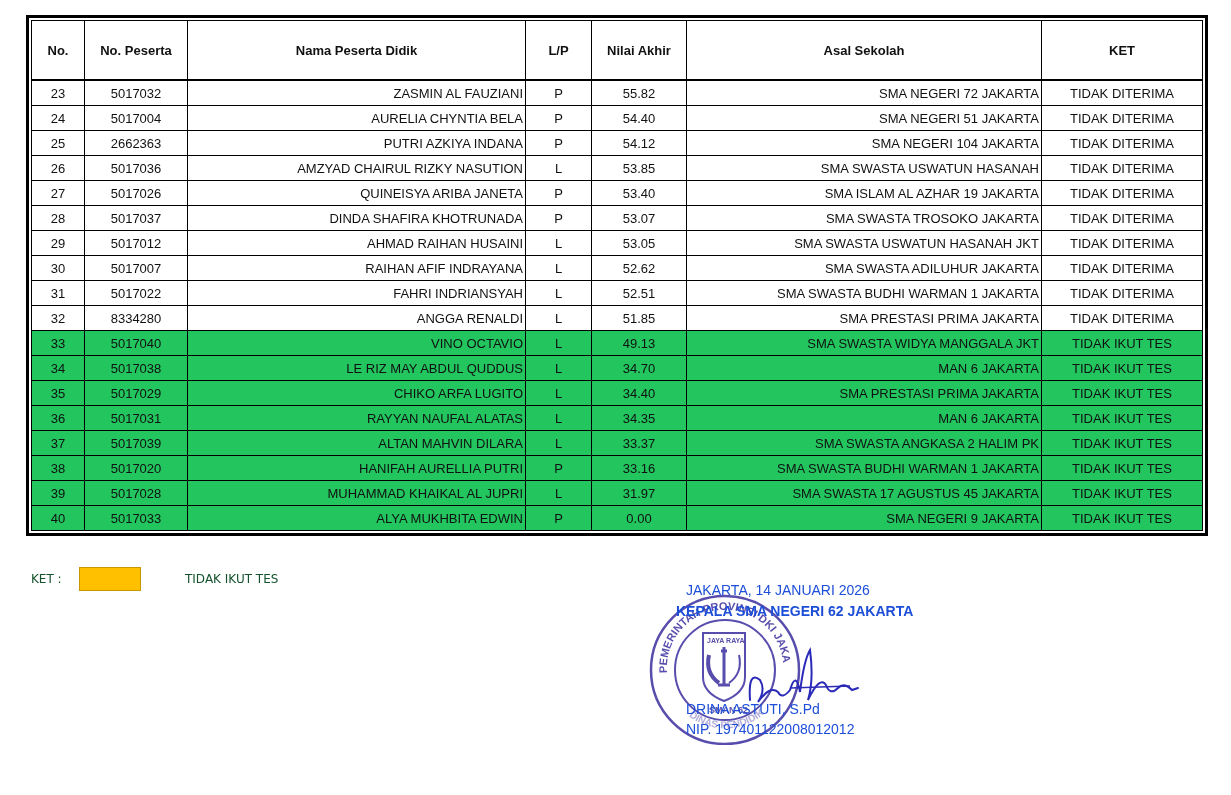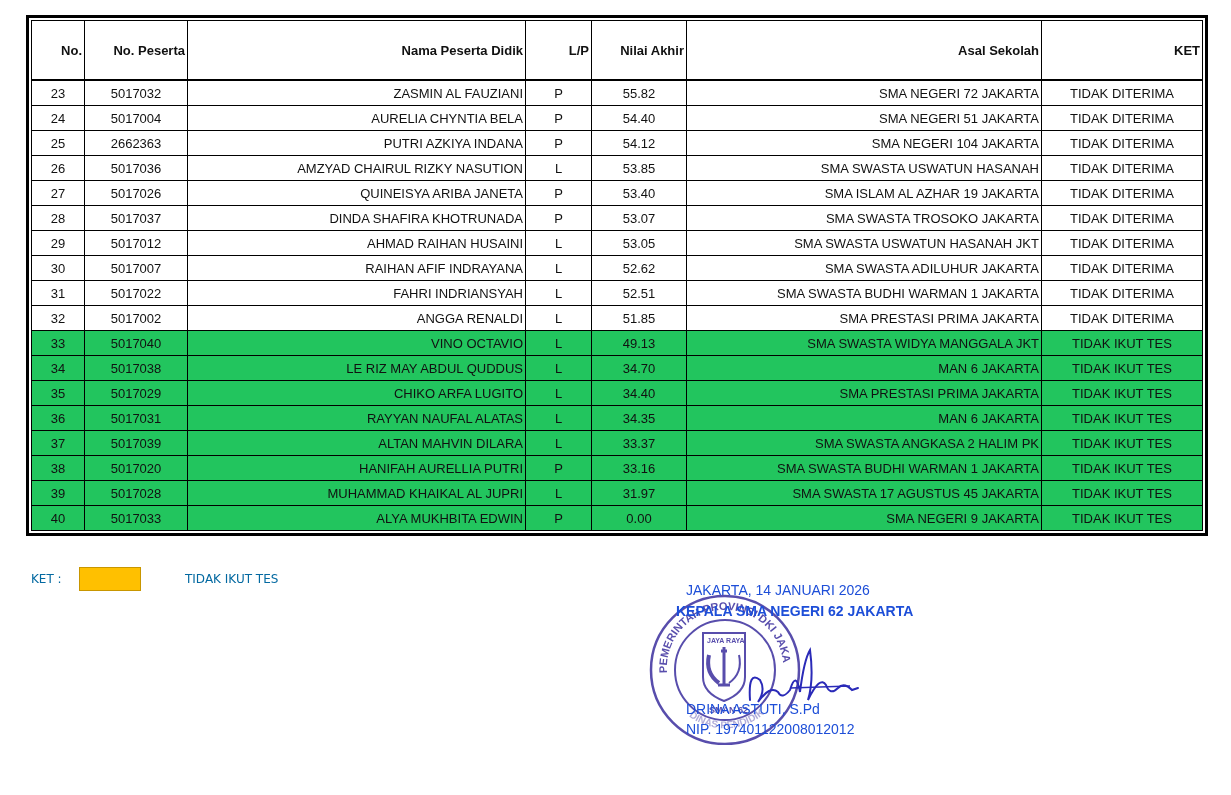--- a/index.html
+++ b/index.html
@@ -11,38 +11,38 @@
     border: 3px solid #000; padding: 2px; box-sizing: border-box;
   }
   table.results {
     width: 100%; border-collapse: collapse; table-layout: fixed;
     font-size: 13px;
   }
   table.results th, table.results td {
     border: 1.5px solid #000; padding: 0 2px; white-space: nowrap; overflow: hidden;
   }
   table.results thead th {
-    height: 58px; font-weight: bold; font-size: 13px; text-align: right;
+    height: 58px; font-weight: bold; font-size: 13px; text-align: center;
     border-bottom: 2.5px solid #000;
   }
   table.results tbody td { height: 24px; }
   .c { text-align: center; }
   .l { text-align: right; }
   tr.status-tidak-ikut td { background: #22c55e; }
 
   col.col-no { width: 53px; }
   col.col-peserta { width: 103px; }
   col.col-nama { width: 338px; }
   col.col-lp { width: 66px; }
   col.col-nilai { width: 95px; }
   col.col-sekolah { width: 355px; }
   col.col-ket { width: auto; }
 
   .legend { position: absolute; left: 31px; top: 566px; height: 26px; display: flex; align-items: center;
-            font-family: "DejaVu Sans", sans-serif; font-size: 12px; color: #0369a1; }
+            font-family: "DejaVu Sans", sans-serif; font-size: 12px; color: #14532d; }
   .legend .legend-label { width: 48px; }
   .legend .swatch { width: 62px; height: 24px; background: #FFC000; border: 1px solid #c89600; box-sizing: border-box; }
   .legend .legend-text { margin-left: 44px; }
 
   .signature { position: absolute; left: 640px; top: 575px; width: 300px; height: 170px; }
   .sig-line { position: absolute; font-family: "Liberation Sans", sans-serif; font-size: 14px; color: #1d4ed8; white-space: nowrap; }
   .sig-date { left: 46px; top: 7px; }
   .sig-title { left: 36px; top: 28px; font-weight: bold; }
   .sig-name { left: 46px; top: 126px; }
   .sig-nip { left: 46px; top: 146px; }
@@ -151,21 +151,21 @@
           <td class="c">31</td>
           <td class="c">5017022</td>
           <td class="l">FAHRI INDRIANSYAH</td>
           <td class="c">L</td>
           <td class="c">52.51</td>
           <td class="l">SMA SWASTA BUDHI WARMAN 1 JAKARTA</td>
           <td class="c">TIDAK DITERIMA</td>
         </tr>
         <tr>
           <td class="c">32</td>
-          <td class="c">5017002</td>
+          <td class="c">8334280</td>
           <td class="l">ANGGA RENALDI</td>
           <td class="c">L</td>
           <td class="c">51.85</td>
           <td class="l">SMA PRESTASI PRIMA JAKARTA</td>
           <td class="c">TIDAK DITERIMA</td>
         </tr>
         <tr class="status-tidak-ikut">
           <td class="c">33</td>
           <td class="c">5017040</td>
           <td class="l">VINO OCTAVIO</td>

